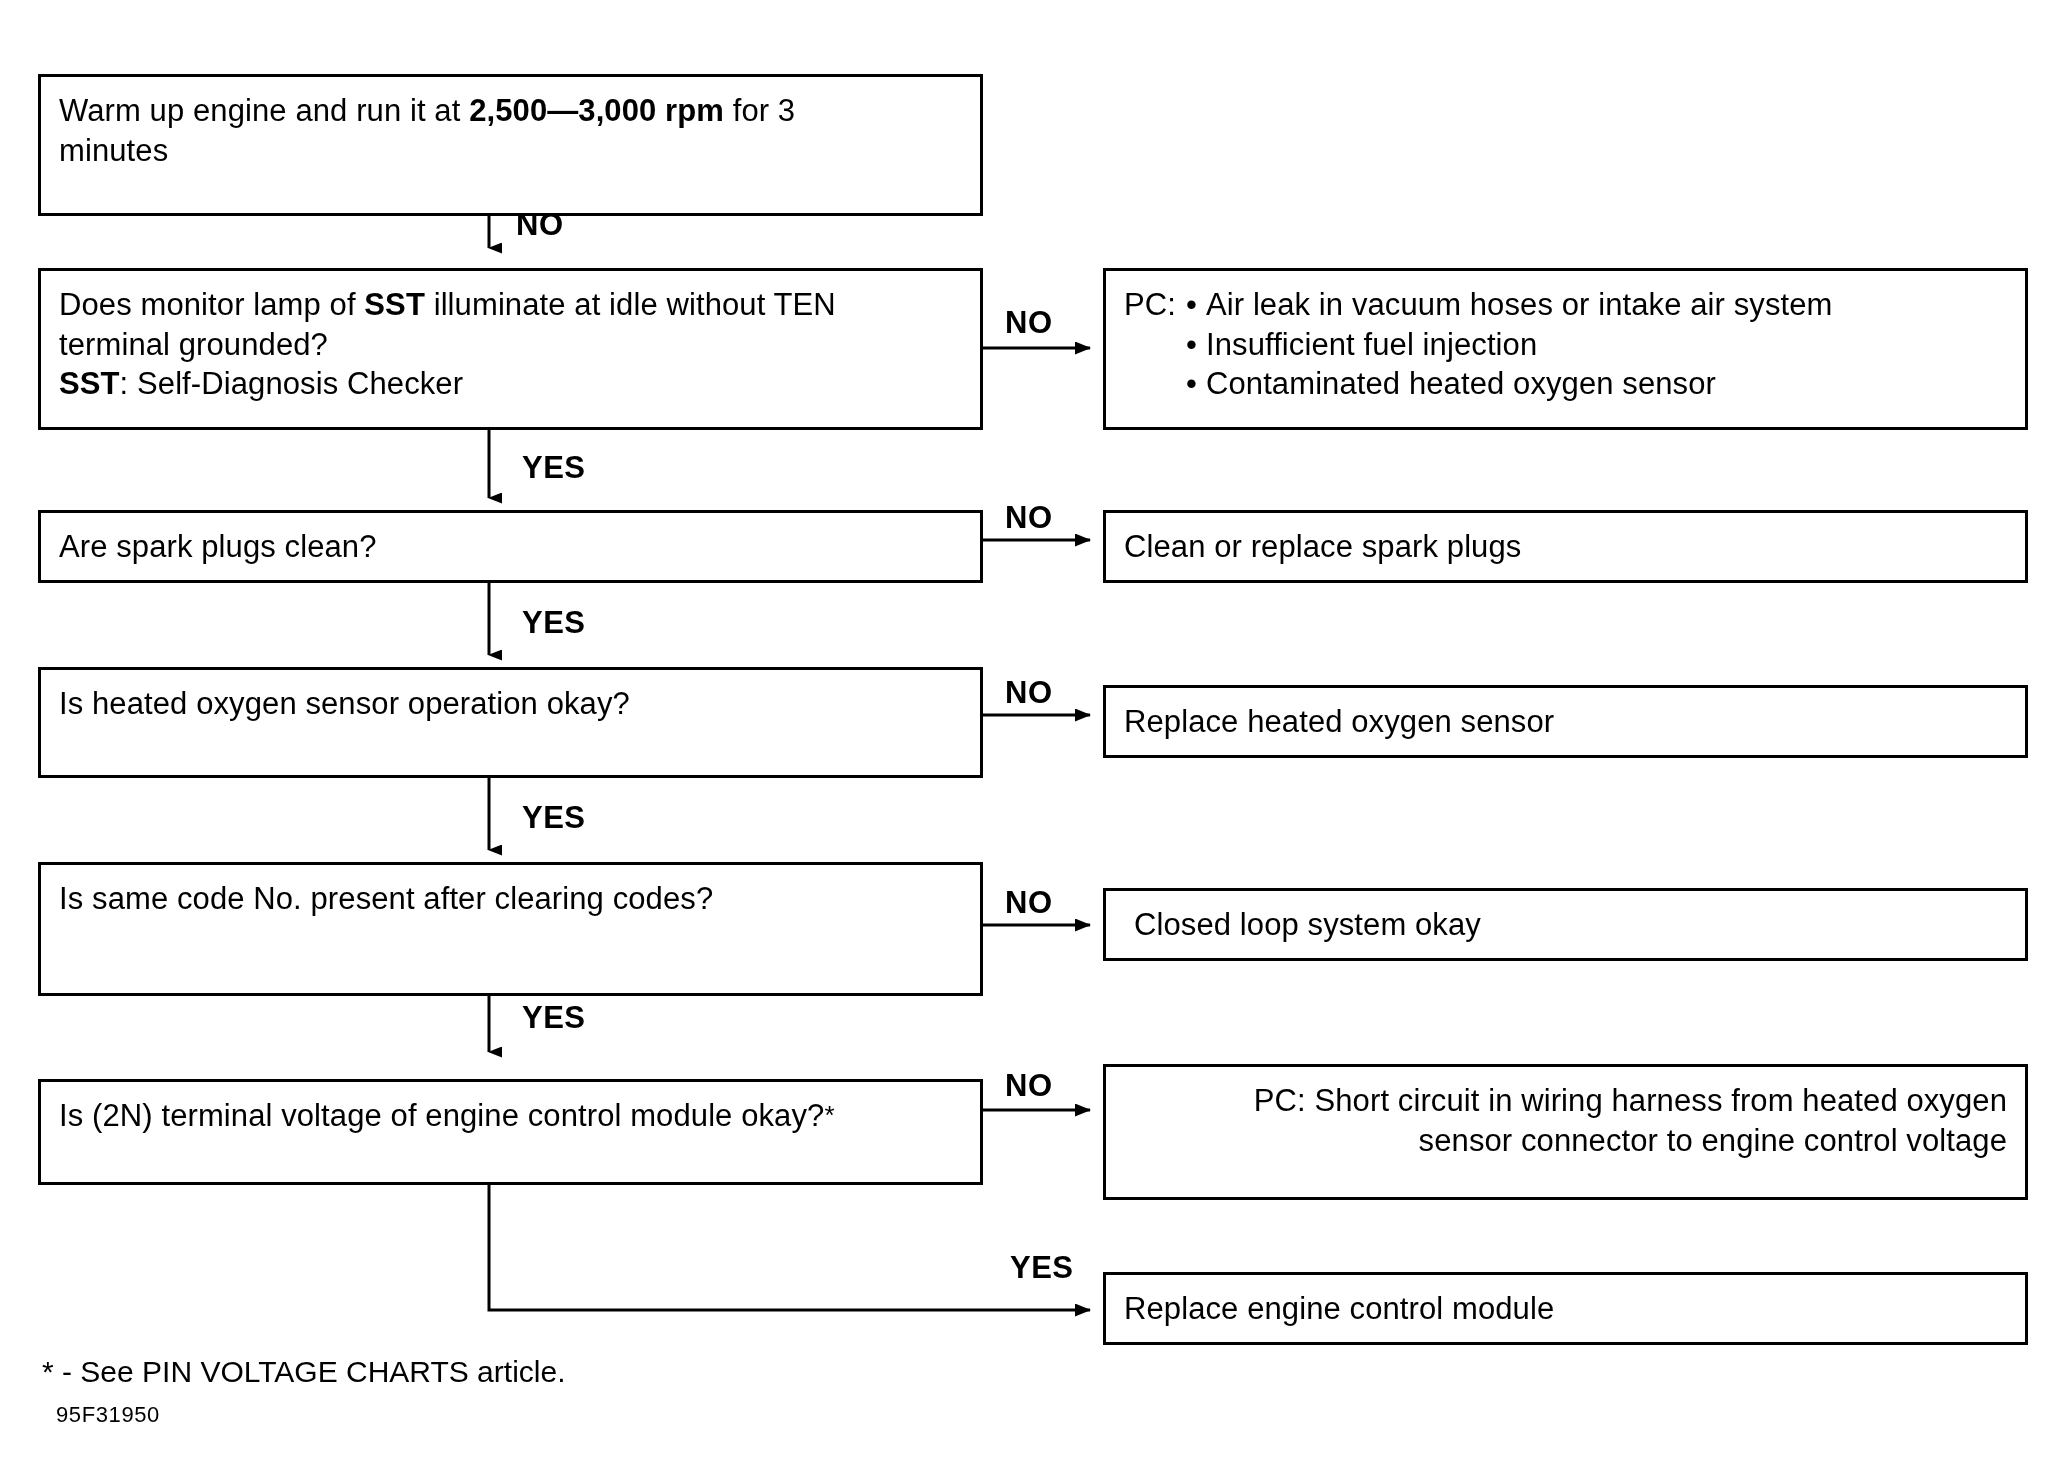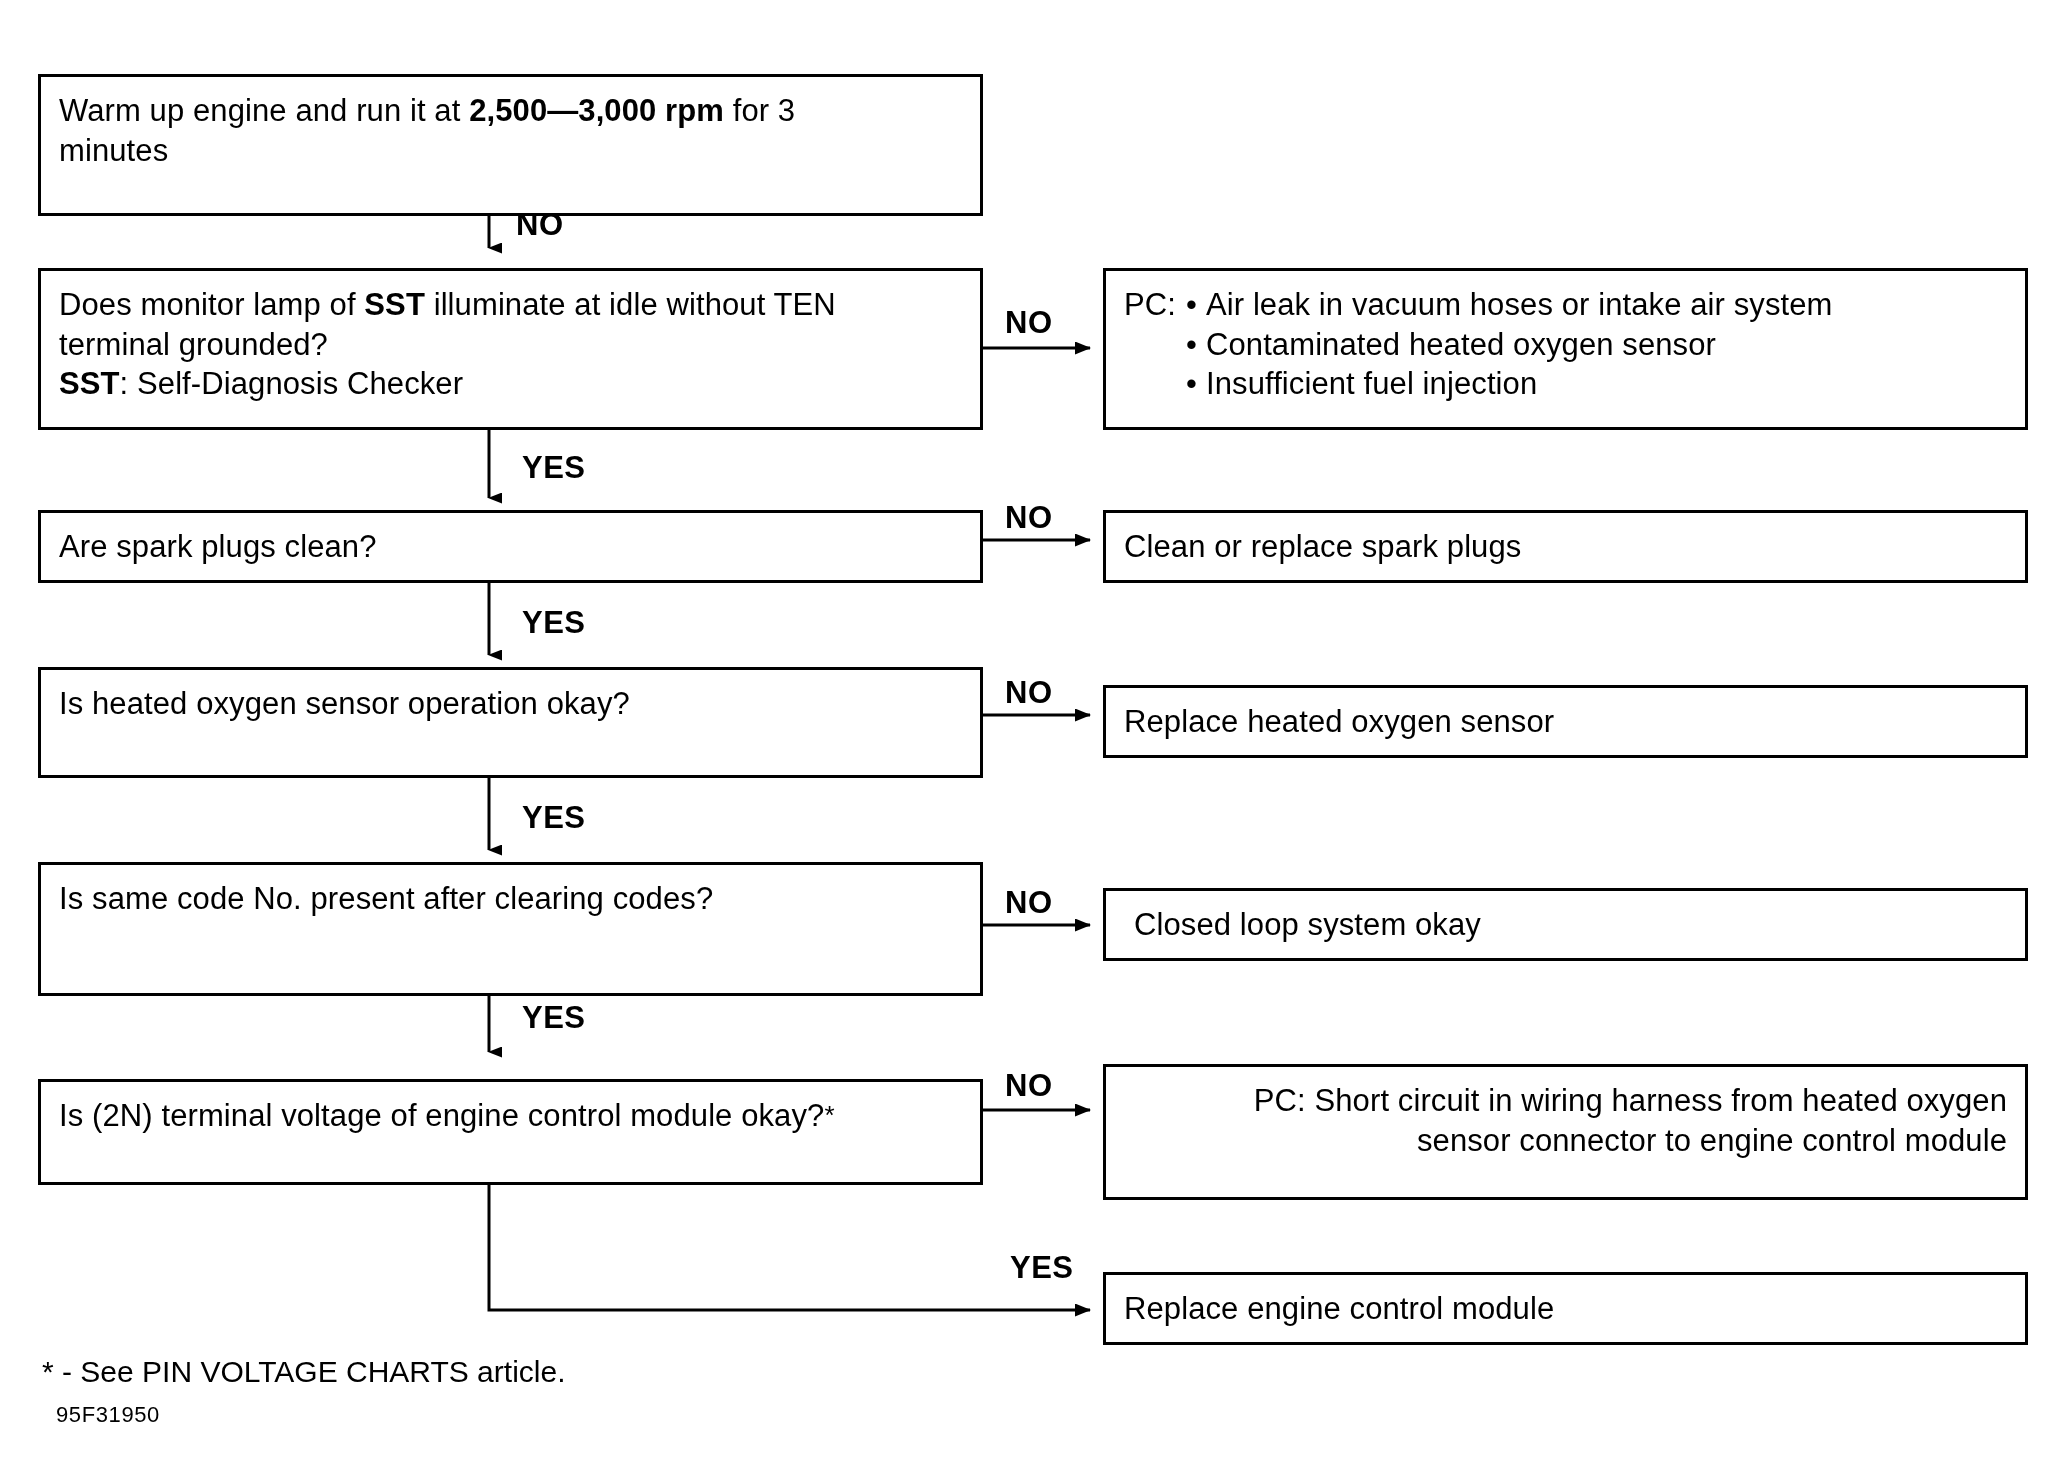--- a/index.html
+++ b/index.html
@@ -142,22 +142,22 @@
     <div class="line"><span class="bold">SST</span><span>: Self-Diagnosis Checker</span></div>
   </div>
 
   <div class="edge-label" style="left:1005px; top:305px;">NO</div>
 
   <div class="node" style="left:1103px; top:268px; width:925px; height:162px;">
     <div class="pc-row">
       <div class="pc-label">PC:</div>
       <div class="pc-items">
         <div class="pc-item"><span class="bullet">•</span><span>Air leak in vacuum hoses or intake air system</span></div>
+        <div class="pc-item"><span class="bullet">•</span><span>Insufficient fuel injection</span></div>
         <div class="pc-item"><span class="bullet">•</span><span>Contaminated heated oxygen sensor</span></div>
-        <div class="pc-item"><span class="bullet">•</span><span>Insufficient fuel injection</span></div>
       </div>
     </div>
   </div>
 
   <div class="edge-label" style="left:522px; top:450px;">YES</div>
 
   <div class="node" style="left:38px; top:510px; width:945px; height:73px;">
     <div class="line">Are spark plugs clean?</div>
   </div>
 
@@ -194,21 +194,21 @@
   <div class="edge-label" style="left:522px; top:1000px;">YES</div>
 
   <div class="node" style="left:38px; top:1064px; width:945px; height:106px;margin-top:15px;">
     <div class="line"><span>Is (2N) terminal voltage of engine control module okay?</span><span class="star">*</span></div>
   </div>
 
   <div class="edge-label" style="left:1005px; top:1068px;">NO</div>
 
   <div class="node" style="left:1103px; top:1064px; width:925px; height:136px;text-align:right;">
     <div class="line"><span>PC:</span> <span>Short circuit in wiring harness from heated oxygen</span></div>
-    <div class="pc-hang">sensor connector to engine control module</div>
+    <div class="pc-hang">sensor connector to engine control voltage</div>
   </div>
 
   <div class="edge-label" style="left:1010px; top:1250px;">YES</div>
 
   <div class="node" style="left:1103px; top:1272px; width:925px; height:73px;">
     <div class="line">Replace engine control module</div>
   </div>
 
   <div class="footnote" style="left:42px; top:1355px;">* - See PIN VOLTAGE CHARTS article.</div>
 

